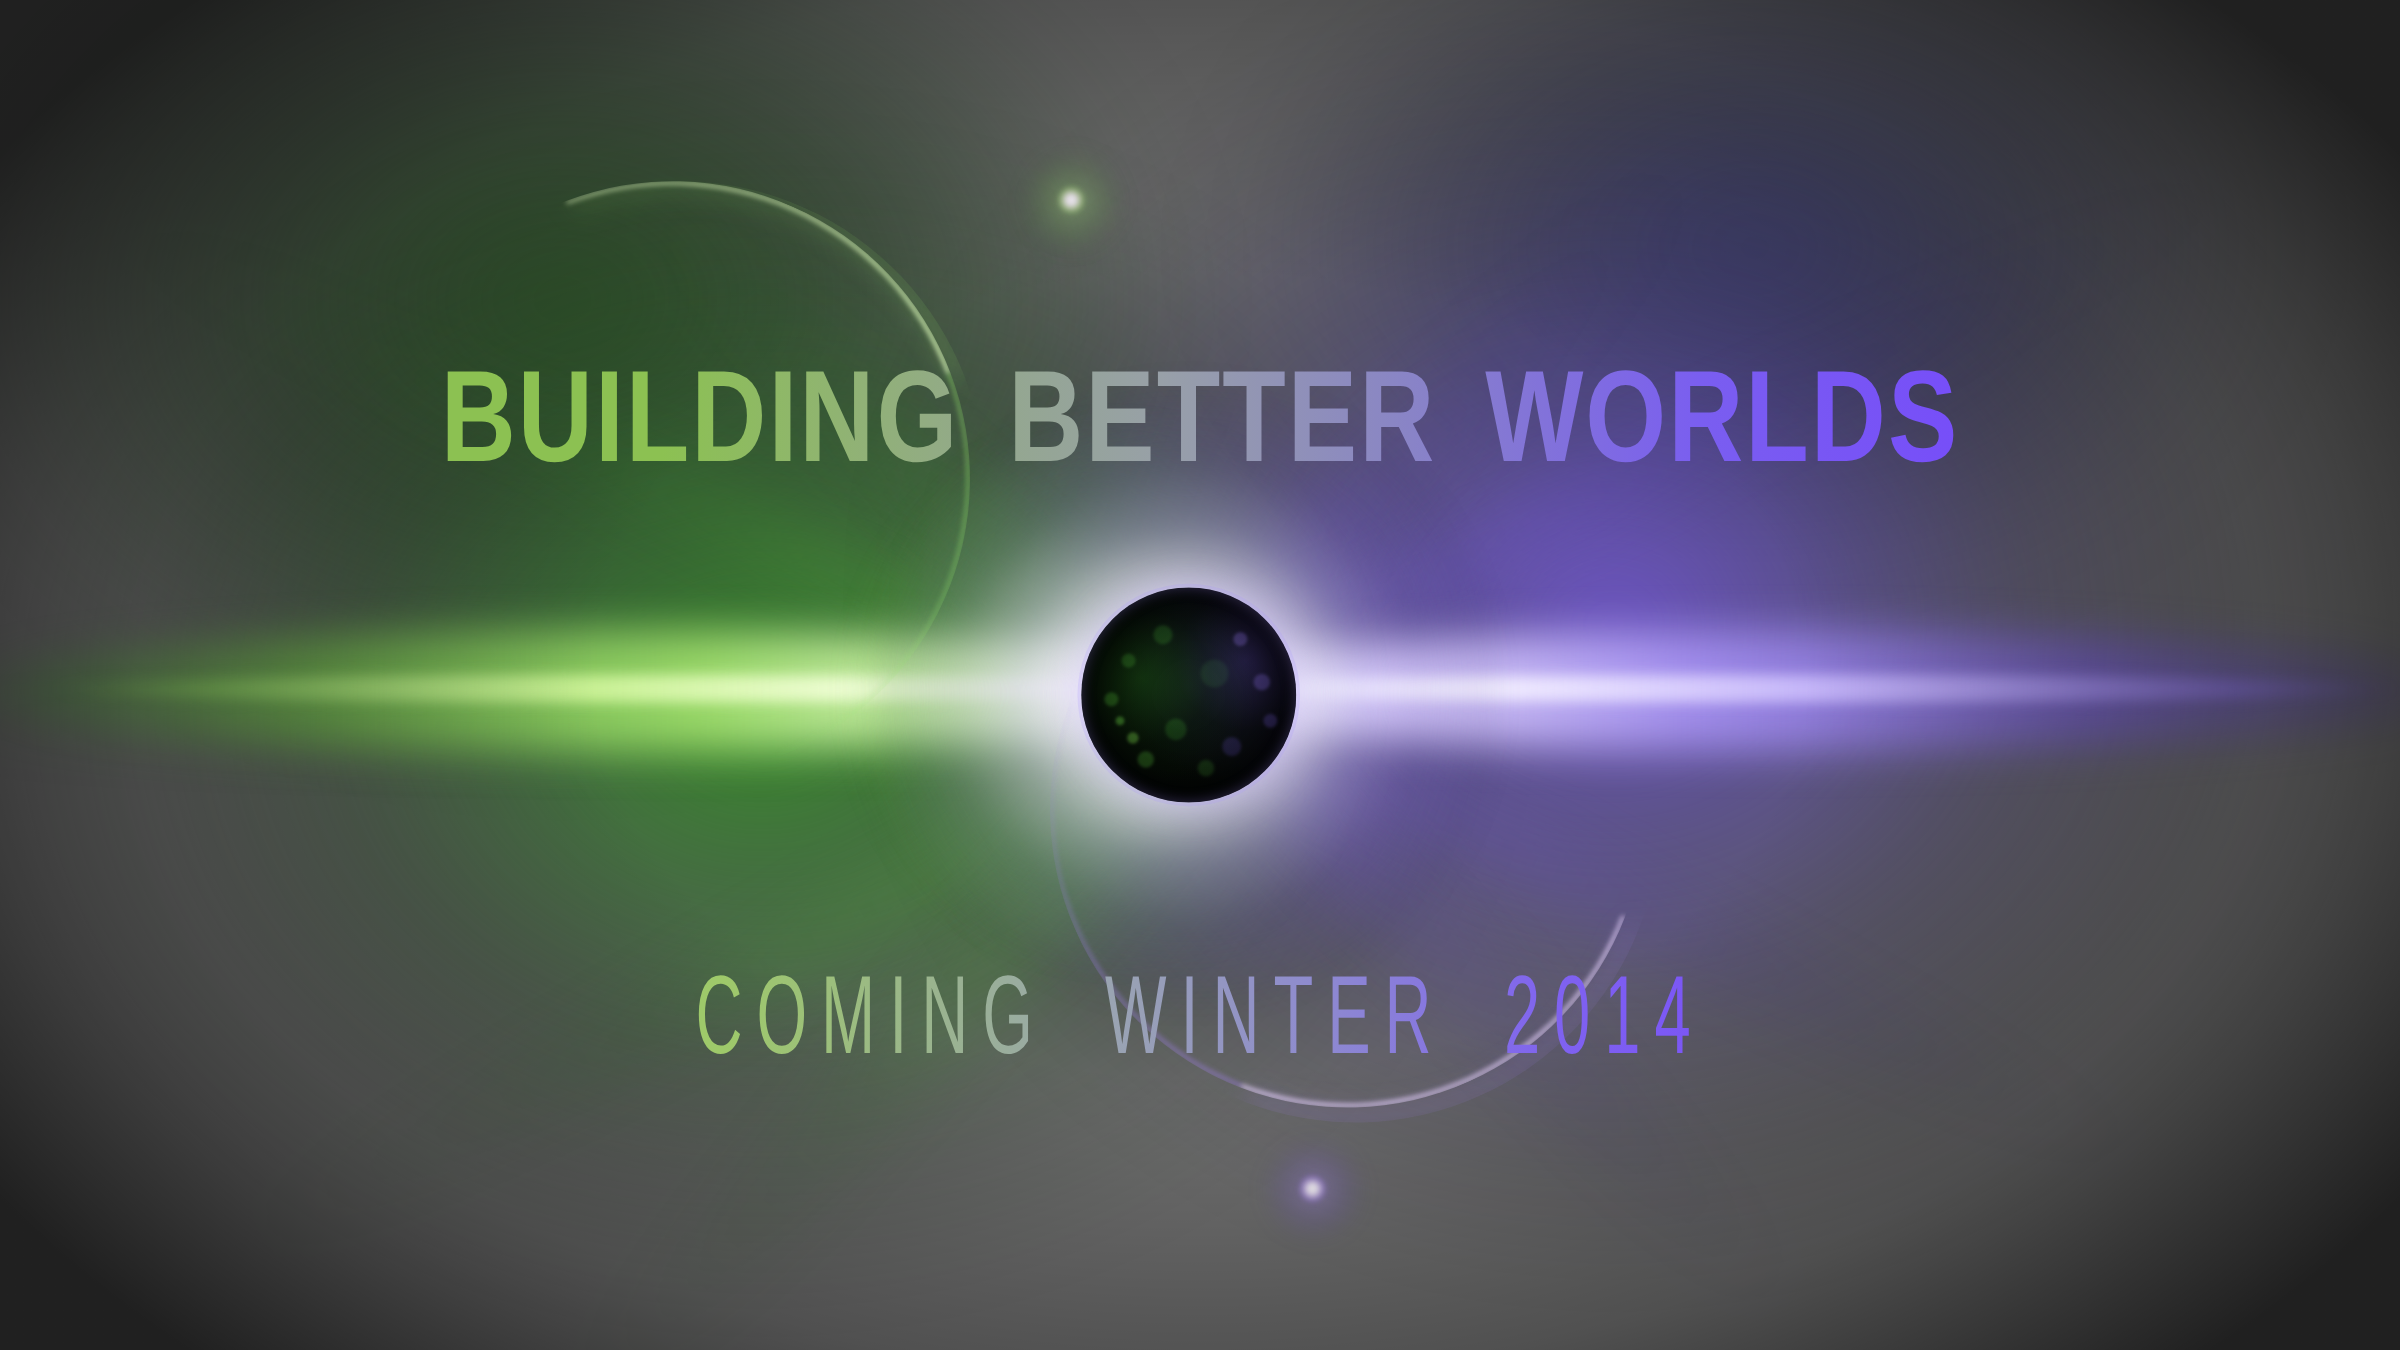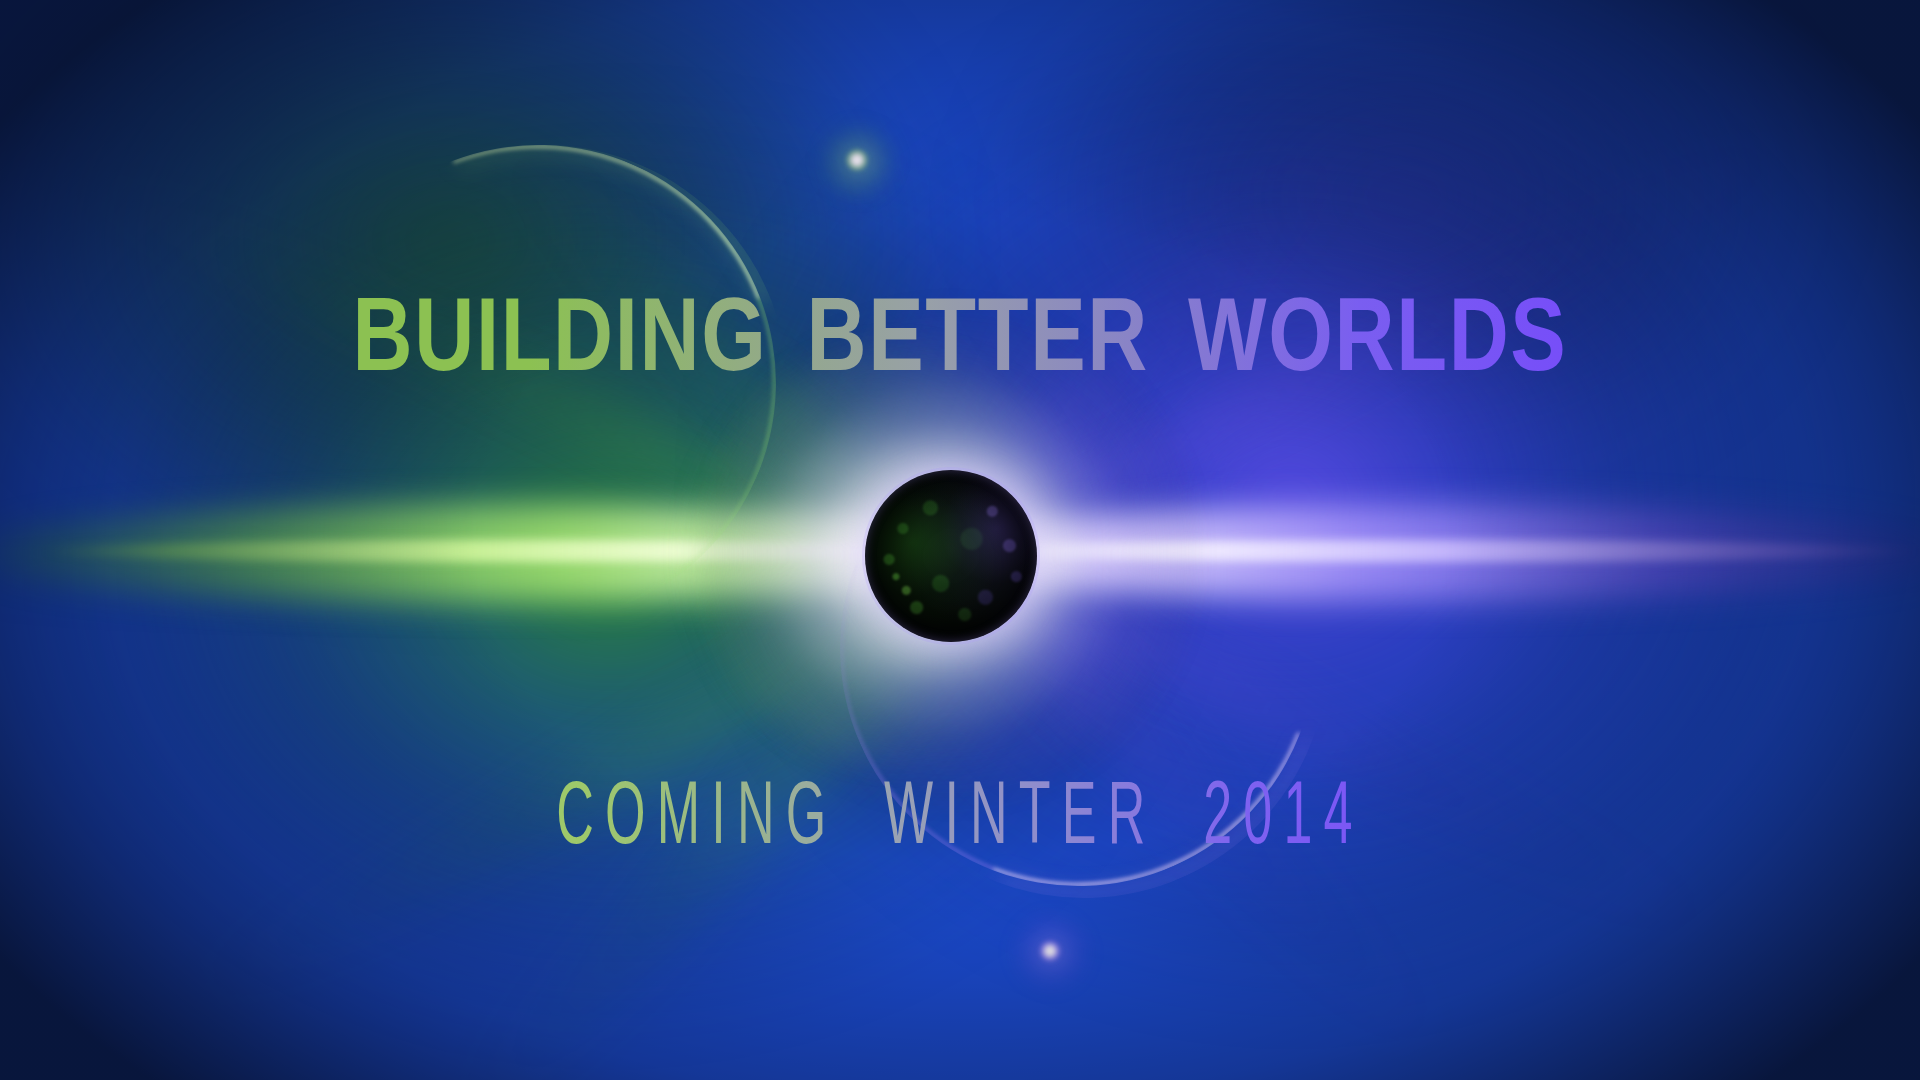--- a/index.html
+++ b/index.html
@@ -12,21 +12,21 @@
     overflow: hidden;
   }
   body {
     font-family: "Liberation Sans", sans-serif;
   }
 
   #poster {
     position: relative;
     width: 1920px;
     height: 1080px;
-    background: #1d4ed8;
+    background: #737373;
     overflow: hidden;
   }
 
   
   .layer {
     position: absolute;
     pointer-events: none;
   }
 
   

